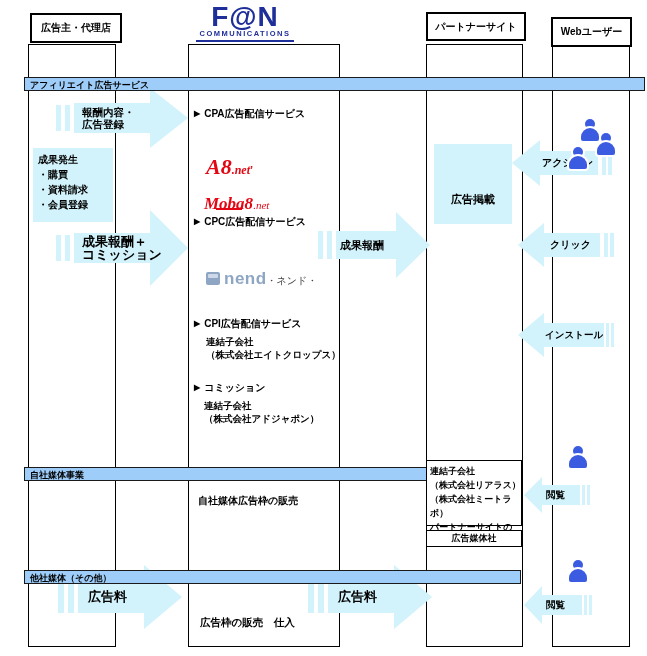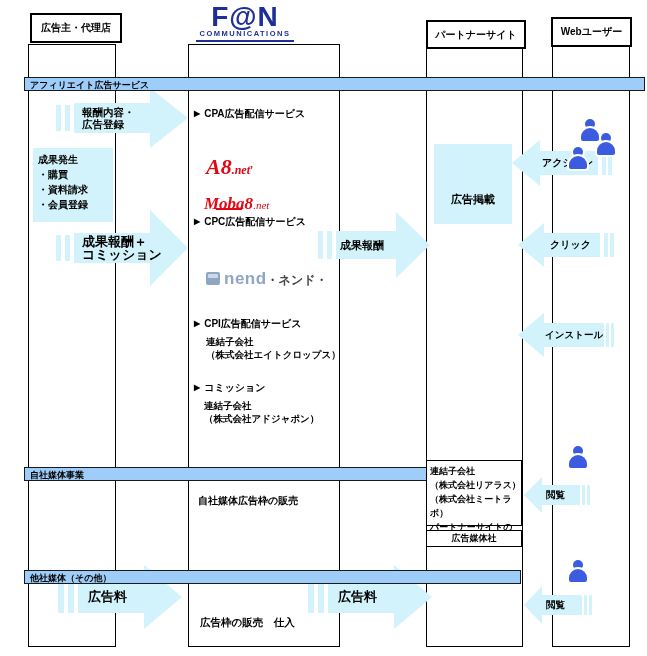--- a/index.html
+++ b/index.html
@@ -47,21 +47,21 @@
   <div class="col" style="left:552px;top:44px;width:76px;height:601px"></div>
 
   <div class="hbox" style="left:30px;top:13px;width:88px;height:26px">
     <span>広告主・代理店</span>
   </div>
   <div id="fan-logo">
     <div class="fan">F@N</div>
     <div class="comm">COMMUNICATIONS</div>
     <div class="rule"></div>
   </div>
-  <div class="hbox" style="left:426px;top:20px;width:96px;height:25px">
+  <div class="hbox" style="left:426px;top:12px;width:96px;height:25px">
     <span>パートナーサイト</span>
   </div>
   <div class="hbox" style="left:551px;top:17px;width:77px;height:26px">
     <span>Webユーザー</span>
   </div>
 
   <div class="banner" style="left:24px;top:55px;width:621px;height:14px">
     <span>アフィリエイト広告サービス</span>
   </div>
   <div class="banner" style="left:24px;top:445px;width:497px;height:14px">
@@ -152,21 +152,21 @@
     <div class="abs" style="left:10px;top:23px;width:26px;height:2px;background:var(--red)"></div>
   </div>
   <div class="abs" style="left:204px;top:163px;z-index:3;white-space:nowrap">
     <span style="font-family:'Liberation Serif',serif;font-style:italic;font-weight:900;font-size:17px;color:var(--red)">Moba8</span><span style="font-family:'Liberation Serif',serif;font-style:italic;font-size:11px;color:var(--red)">.net</span>
   </div>
 
   <div class="svc" style="left:194px;top:215px">
     <span class="blt">▶</span><span>CPC広告配信サービス</span>
   </div>
   <div class="abs" style="left:206px;top:238px;z-index:3;white-space:nowrap">
-    <span class="nend-cube"></span><span style="font-weight:900;font-size:17px;color:var(--nend);letter-spacing:0.5px">nend</span><span style="font-size:12px;font-weight:bold;color:#444">・ネンド・</span>
+    <span class="nend-cube"></span><span style="font-weight:900;font-size:17px;color:var(--nend);letter-spacing:0.5px">nend</span><span style="font-size:10px;font-weight:normal;color:#444">・ネンド・</span>
   </div>
 
   <div class="svc" style="left:194px;top:317px">
     <span class="blt">▶</span><span>CPI広告配信サービス</span>
   </div>
   <div class="subtxt" style="left:206px;top:335px">連結子会社
 （株式会社エイトクロップス）</div>
 
   <div class="svc" style="left:194px;top:381px">
     <span class="blt">▶</span><span>コミッション</span>

